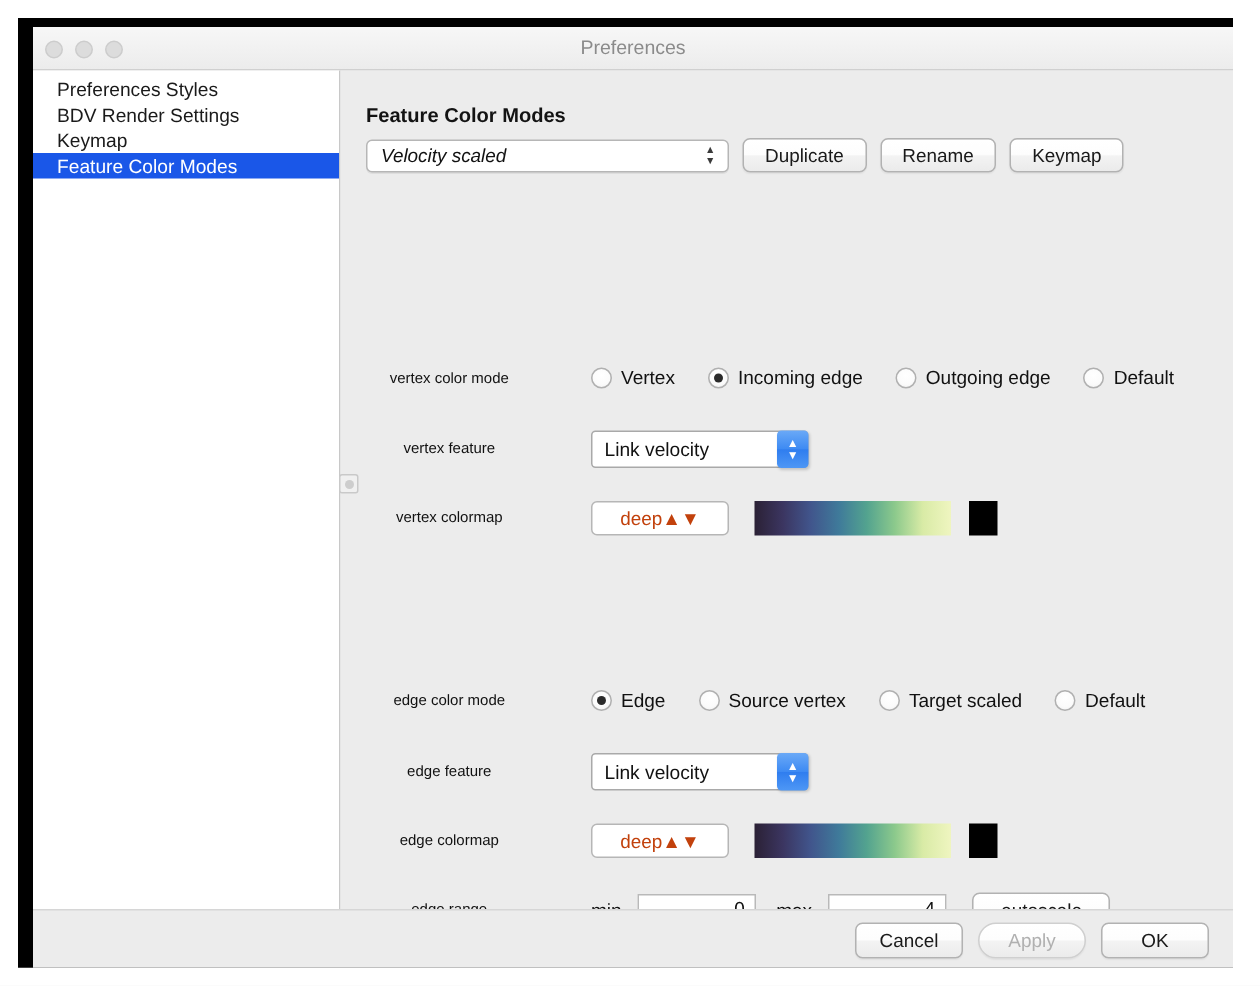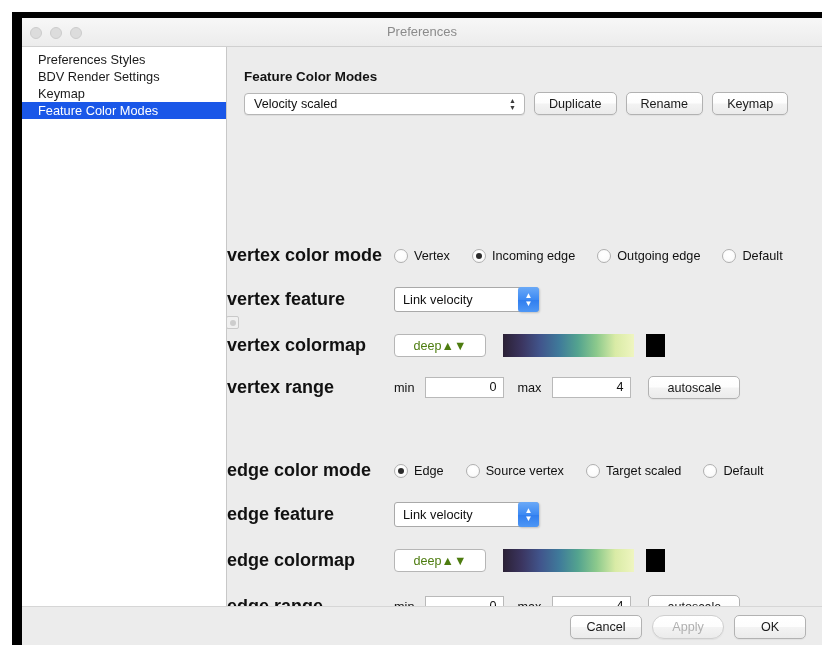--- a/index.html
+++ b/index.html
@@ -173,21 +173,21 @@
     display: flex;
     flex-direction: column;
     align-items: center;
     line-height: 0;
   }
   .combo .arrows span {
     font-size: 7px;
     color: #3a3a3a;
     line-height: 7px;
   }
-  #style-combo { width: 281px; }
+  #style-combo { width: 242px; font-style: italic; }
 
   
   .btn {
     height: 23px;
     min-width: 60px;
     padding: 0 14px;
     background: linear-gradient(to bottom, #ffffff 0%, #fdfdfd 48%, #f3f3f3 52%, #ebebeb 100%);
     border: 1px solid #b2b2b2;
     border-radius: 5px;
     box-sizing: border-box;
@@ -200,25 +200,24 @@
   }
   .btn.disabled { color: #b0b0b0; border-color: #cfcfcf; border-radius: 12px; }
 
   
   .row {
     position: absolute;
     display: flex;
     align-items: center;
   }
   .lbl {
-    font-size: 18px;
+    font-size: 10px;
     color: #111111;
-    text-align: left;
+    text-align: center;
     white-space: nowrap;
-    font-weight: bold;
   }
   .lbl-w { width: 145px; }
 
   
   .radio-group { display: flex; align-items: center; }
   .radio {
     display: flex;
     align-items: center;
     margin-right: 22px;
     font-size: 12.7px;
@@ -290,21 +289,21 @@
     height: 23px;
     width: 92px;
     background: #ffffff;
     border: 1px solid #b6b6b6;
     border-radius: 4px;
     box-sizing: border-box;
     display: flex;
     align-items: center;
     justify-content: center;
     font-size: 12.6px;
-    color: #4d7c0f;
+    color: #c2410c;
     padding-right: 16px;
     padding-left: 16px;
   }
 
   
   .cmap-strip {
     width: 131px;
     height: 23px;
     flex: none;
   }
@@ -430,28 +429,20 @@
         <div class="row" style="left:0px; top:287px;">
           <div class="lbl lbl-w">vertex colormap</div>
           <div class="combo-sm" style="margin-left:22px;">
             <span>deep</span>
             <span class="arrows"><span>▲</span><span>▼</span></span>
           </div>
           <div class="cmap-strip" style="margin-left: 17px; background: linear-gradient(to right, rgb(43, 33, 53), rgb(59, 53, 96), rgb(65, 85, 140), rgb(63, 122, 154), rgb(83, 163, 143), rgb(140, 201, 140), rgb(217, 235, 166), rgb(239, 245, 192));"></div>
           <div class="cmap-na" style="background: rgb(0, 0, 0);"></div>
         </div>
 
-        <div class="row" style="left:0px; top:329px;">
-          <div class="lbl lbl-w">vertex range</div>
-          <div class="minmax-lbl" style="margin-left:22px;">min</div>
-          <div class="numfield" style="margin-left:11px;">0</div>
-          <div class="minmax-lbl" style="margin-left:13px;">max</div>
-          <div class="numfield" style="margin-left:11px;">4</div>
-          <div class="btn" style="margin-left:17px; min-width:92px;">autoscale</div>
-        </div>
 
         <div class="row" style="left:0px; top:413px;">
           <div class="lbl lbl-w">edge color mode</div>
           <div class="radio-group" style="margin-left:22px;">
             <div class="radio checked">
               <span class="dot"></span>
               <span>Edge</span>
             </div>
             <div class="radio">
               <span class="dot"></span>

